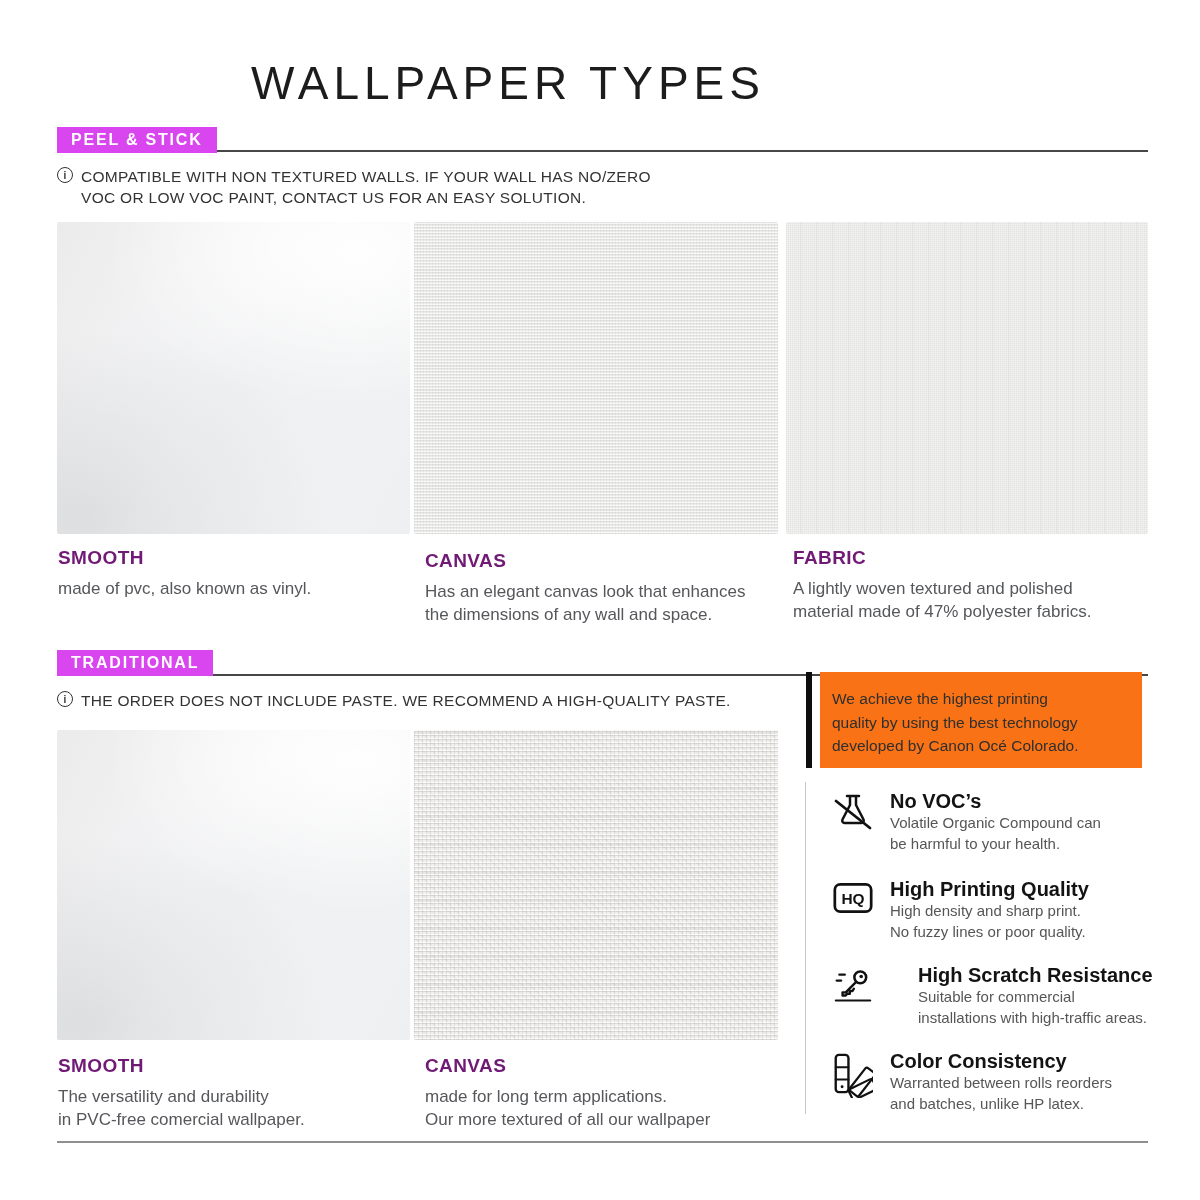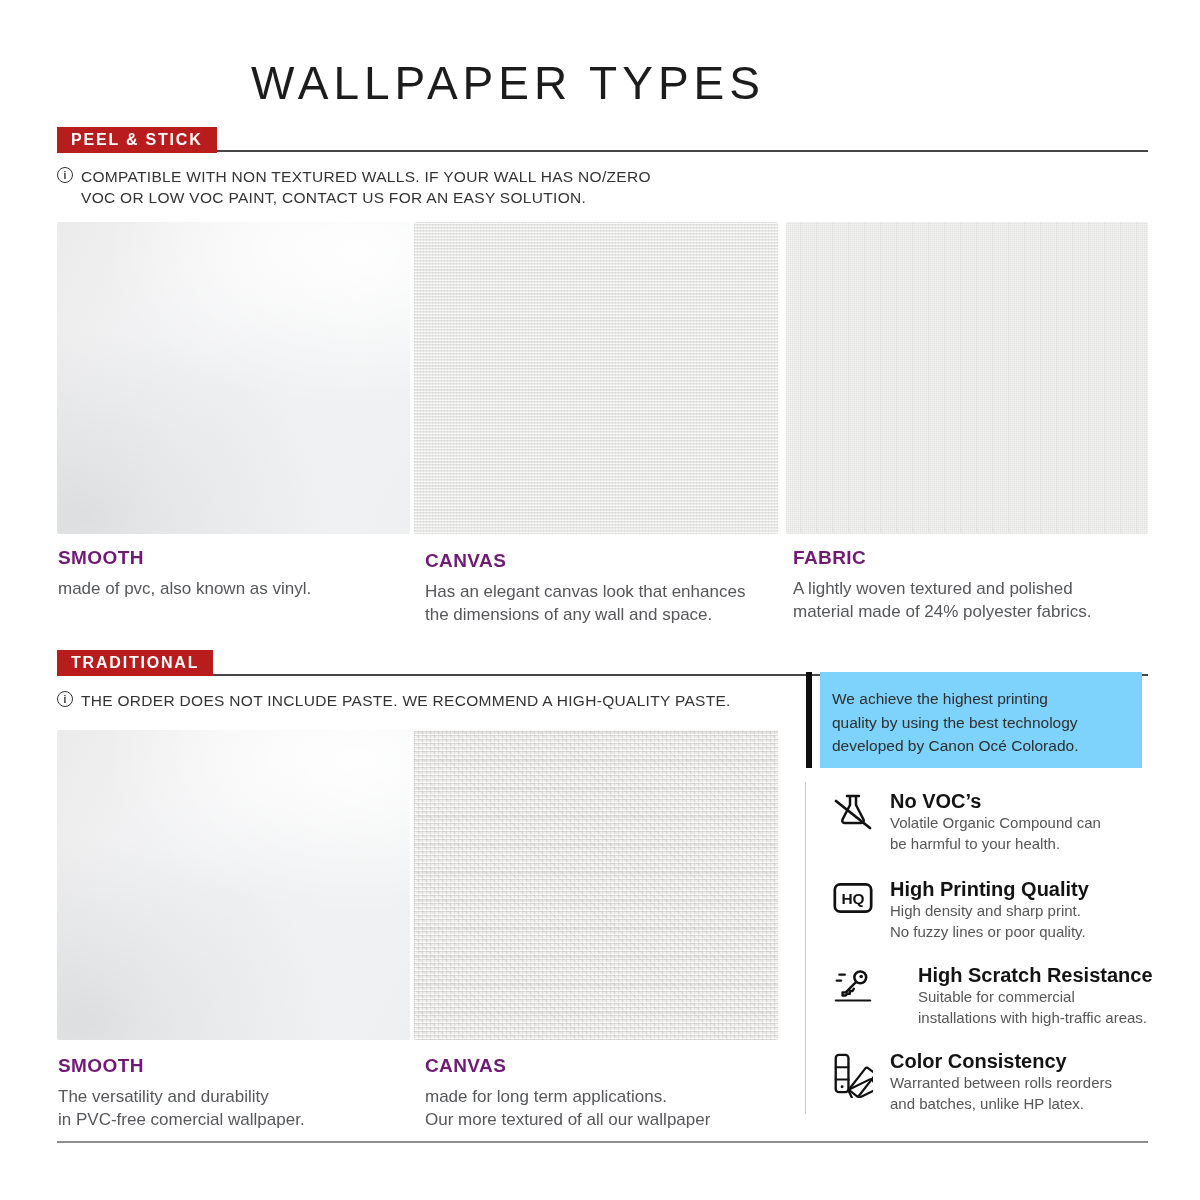--- a/index.html
+++ b/index.html
@@ -6,21 +6,21 @@
   body{
     width:1200px;height:1200px;background:#ffffff;position:relative;
     font-family:"Liberation Sans", sans-serif;overflow:hidden;
     -webkit-font-smoothing:antialiased;
   }
   .title{
     position:absolute;left:0;top:48px;width:1000px;text-align:center;
     font-size:46px;font-weight:400;letter-spacing:5px;color:#1c1c1c;margin:8px;
   }
   .sec-label{
-    position:absolute;left:57px;height:26px;background:#b91c1c;color:#ffffff;
+    position:absolute;left:57px;height:26px;background:#d946ef;color:#ffffff;
     display:flex;align-items:center;padding:0 14px;font-size:16px;font-weight:700;
     letter-spacing:1.8px;z-index:2;
   }
   .rule{position:absolute;left:57px;width:1091px;height:2px;background:#474747;}
   .rule-light{background:#8f8f8f;}
   .note{position:absolute;left:57px;display:flex;gap:8px;color:#333333;}
   .info-icon{
     flex:0 0 auto;width:14px;height:14px;border:1.5px solid #333;border-radius:50%;
     display:inline-flex;align-items:center;justify-content:center;
     font-size:10px;font-weight:700;margin-top:1px;
@@ -54,21 +54,21 @@
       repeating-linear-gradient(0deg, rgba(108,106,103,.17) 0 1px, rgba(255,255,255,.7) 1px 2px, transparent 2px 4px),
       repeating-linear-gradient(90deg, rgba(108,106,103,.15) 0 1px, transparent 1px 4px),
       repeating-linear-gradient(45deg, rgba(118,116,113,.06) 0 2px, transparent 2px 6px),
       repeating-linear-gradient(0deg, transparent 0 26px, rgba(138,136,133,.09) 26px 28px);
   }
   .caption{position:absolute;}
   .card-title{font-size:19px;font-weight:700;letter-spacing:.4px;color:#701a75;}
   .card-desc{margin-top:8px;font-size:17px;line-height:23px;color:#56575b;}
   .qbar{position:absolute;left:806px;top:672px;width:6px;height:96px;background:#0e0e0e;}
   .qbox{
-    position:absolute;left:820px;top:672px;width:322px;height:96px;background:#7dd3fc;
+    position:absolute;left:820px;top:672px;width:322px;height:96px;background:#f97316;
     box-sizing:border-box;padding:15px 0 0 12px;font-size:15.5px;line-height:23.5px;color:#2e2e2e;
   }
   .vline{position:absolute;left:805px;top:782px;width:1px;height:332px;background:#c9c9c9;}
   .feature{position:absolute;left:833px;display:flex;align-items:flex-start;}
   .f-icon{flex:0 0 40px;width:40px;display:flex;justify-content:center;}
   .f-text{margin-left:17px;}
   .f-title{font-size:20px;font-weight:700;color:#131313;}
   .f-desc{margin-top:0;font-size:15px;line-height:20.5px;color:#565656;}
   svg .stroke{stroke:#111111;stroke-width:2.5;fill:none;stroke-linecap:round;stroke-linejoin:round;}
   svg .fill{fill:#111111;stroke:none;}
@@ -106,21 +106,21 @@
     <div class="card-title">CANVAS</div>
     <div class="card-desc">
       <div>Has an elegant canvas look that enhances</div>
       <div>the dimensions of any wall and space.</div>
     </div>
   </div>
   <div class="caption" style="left:793px;top:547px;">
     <div class="card-title">FABRIC</div>
     <div class="card-desc">
       <div>A lightly woven textured and polished</div>
-      <div>material made of 24% polyester fabrics.</div>
+      <div>material made of 47% polyester fabrics.</div>
     </div>
   </div>
 
   <div class="rule" style="top:674px;"></div>
   <div class="sec-label" style="top:650px;">TRADITIONAL</div>
 
   <div class="note" style="top:690px;">
     <span class="info-icon">i</span>
     <div class="note-text">
       <div>THE ORDER DOES NOT INCLUDE PASTE. WE RECOMMEND A HIGH-QUALITY PASTE.</div>

